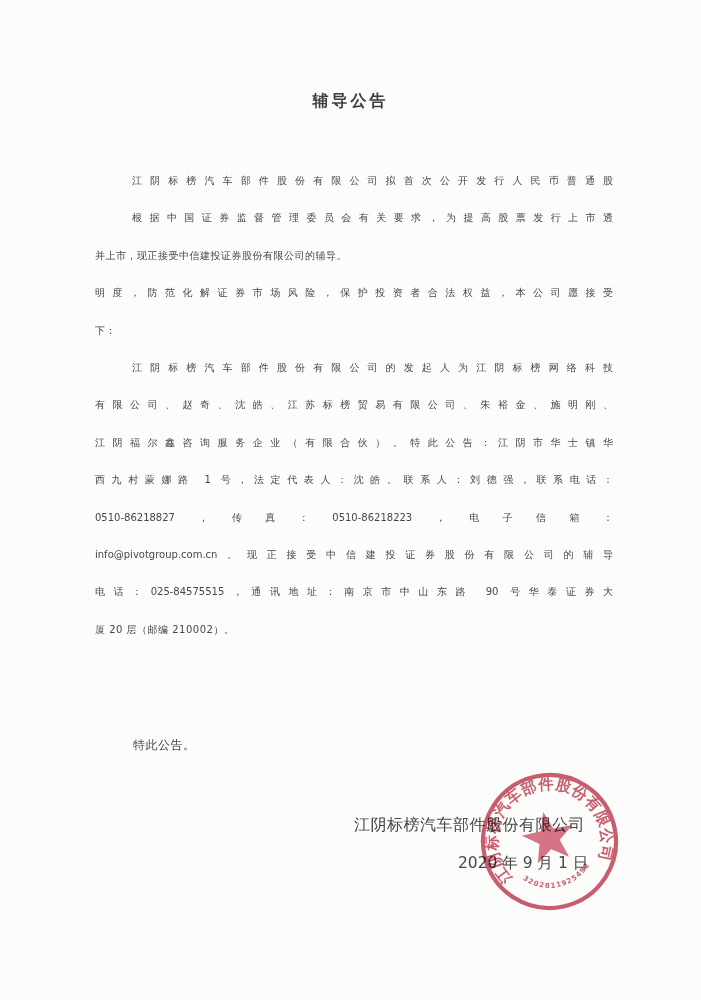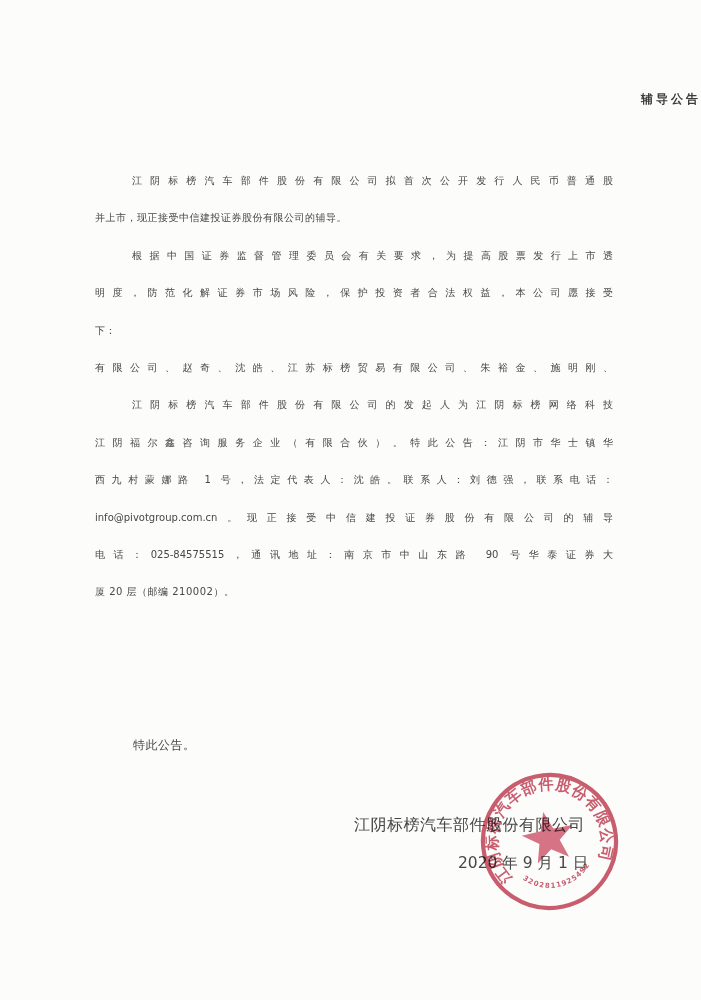--- a/index.html
+++ b/index.html
@@ -15,22 +15,22 @@
     background: #fcfcfb;
     overflow: hidden;
     font-family: "DejaVu Sans", sans-serif;
     color: #454545;
   }
   .doc-title {
     position: absolute;
     top: 91px;
     left: 0;
     width: 701px;
-    text-align: right;
-    font-size: 12px;
+    text-align: center;
+    font-size: 16px;
     font-weight: 600;
     letter-spacing: 3px;
     color: #3d3d3d;
     margin: 0;
   }
   .body-block {
     position: absolute;
     top: 162px;
     left: 95px;
     width: 518px;
@@ -101,28 +101,29 @@
 </style>
 </head>
 <body>
 
 <div class="page">
 
   <h1 class="doc-title">辅导公告</h1>
 
   <div class="body-block">
     <div class="line indent just">江阴标榜汽车部件股份有限公司拟首次公开发行人民币普通股</div>
+    <div class="line indent just">根据中国证券监督管理委员会有关要求，为提高股票发行上市透</div>
     <div class="line">并上市，现正接受中信建投证券股份有限公司的辅导。</div>
-    <div class="line indent just">根据中国证券监督管理委员会有关要求，为提高股票发行上市透</div>
     <div class="line just">明度，防范化解证券市场风险，保护投资者合法权益，本公司愿接受</div>
     <div class="line">下：</div>
+    <div class="line indent just">江阴标榜汽车部件股份有限公司的发起人为江阴标榜网络科技</div>
     <div class="line just">有限公司、赵奇、沈皓、江苏标榜贸易有限公司、朱裕金、施明刚、</div>
-    <div class="line indent just">江阴标榜汽车部件股份有限公司的发起人为江阴标榜网络科技</div>
     <div class="line just">江阴福尔鑫咨询服务企业（有限合伙）。特此公告：江阴市华士镇华</div>
     <div class="line just">西九村蒙娜路 1 号，法定代表人：沈皓。联系人：刘德强，联系电话：</div>
+    <div class="line just">0510-86218827，传真：0510-86218223，电子信箱：</div>
     <div class="line just">info@pivotgroup.com.cn。现正接受中信建投证券股份有限公司的辅导</div>
     <div class="line just">电话：025-84575515，通讯地址：南京市中山东路 90 号华泰证券大</div>
     <div class="line">厦 20 层（邮编 210002）。</div>
   </div>
 
   <div class="closing">特此公告。</div>
 
   <div class="signature">江阴标榜汽车部件股份有限公司</div>
 
   <div class="sig-date">2020 年 9 月 1 日</div>

